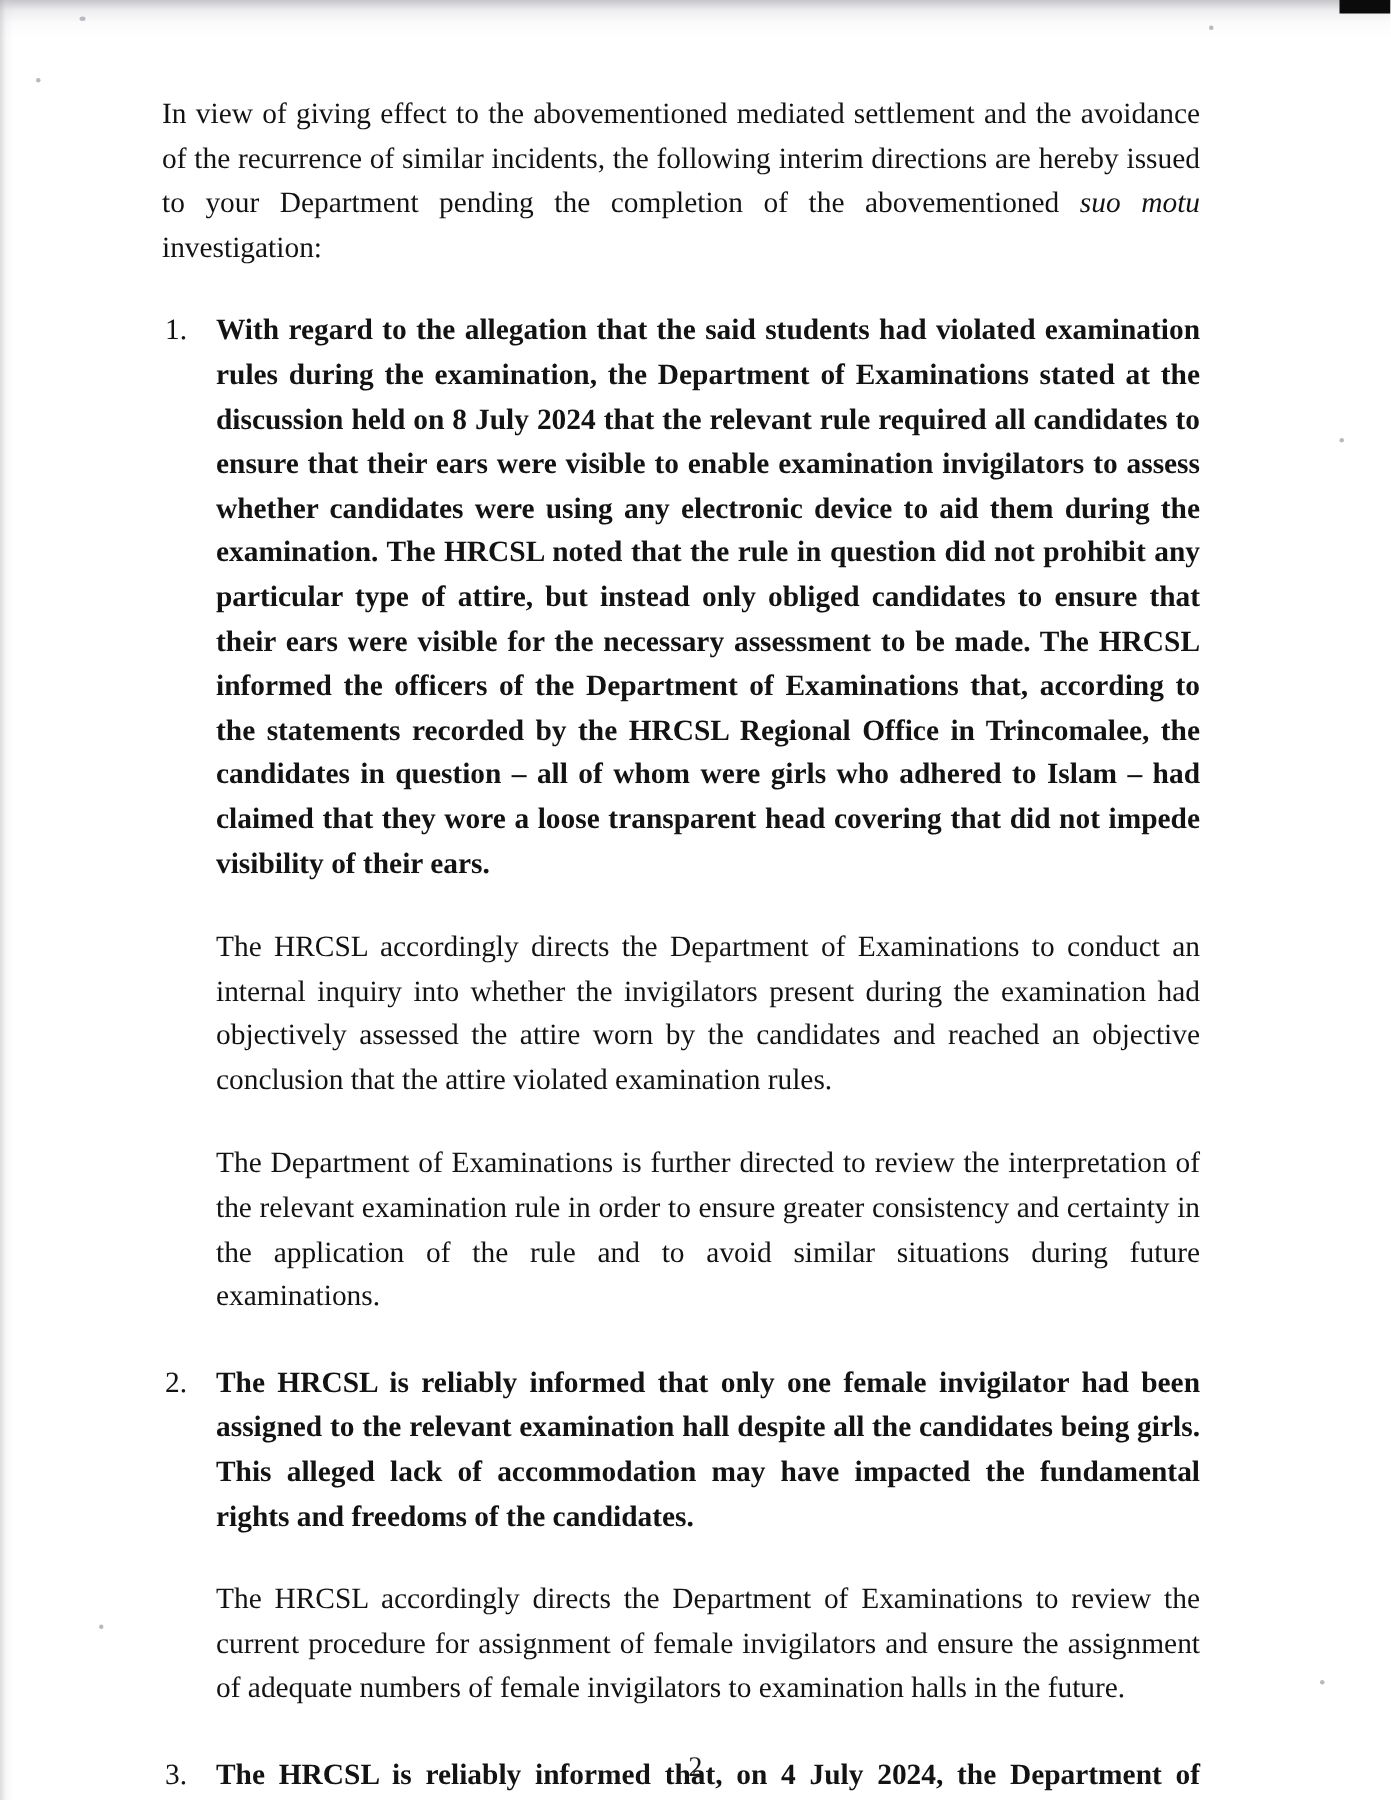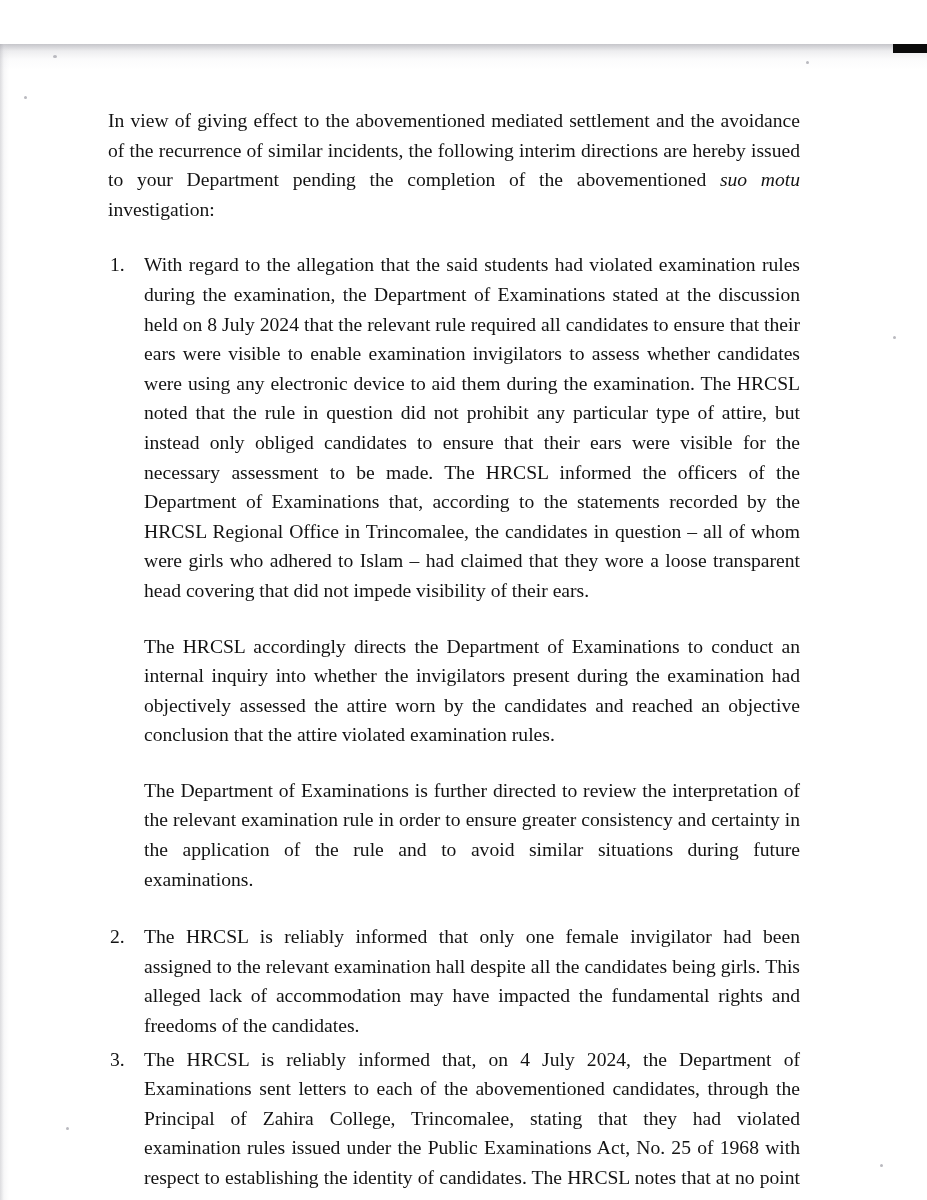--- a/index.html
+++ b/index.html
@@ -14,21 +14,20 @@
     font-family: "Liberation Serif", "DejaVu Serif", serif;
     position: relative;
     overflow: hidden;
   }
 
   
   .page {
     position: absolute;
     inset: 0;
     background: #ffffff;
-    margin-top: 44px;
   }
 
   
   .scan-top-band {
     position: absolute;
     top: 0; left: 0;
     width: 927px; height: 26px;
     background: linear-gradient(to bottom,
                 rgba(150,150,158,0.55) 0px,
                 rgba(196,196,203,0.30) 7px,
@@ -106,21 +105,21 @@
     content: counter(item) ".";
     position: absolute;
     left: 2px;
     top: 0;
     font-size: 19.6px;
     line-height: 29.6px;
     color: #131313;
     text-align: left;
   }
 
-  .para { text-align: justify; }
+  .para { text-align: justify; font-weight: bold; }
 
   
   .directive {
     font-weight: normal;
     text-align: justify;
     margin-top: 26px;
   }
 
   .item-gap { margin-bottom: 28px; }
 
@@ -158,20 +157,21 @@
     <ol class="directions">
 
       <li>
         <p class="para">With regard to the allegation that the said students had violated examination rules during the examination, the Department of Examinations stated at the discussion held on 8 July 2024 that the relevant rule required all candidates to ensure that their ears were visible to enable examination invigilators to assess whether candidates were using any electronic device to aid them during the examination. The HRCSL noted that the rule in question did not prohibit any particular type of attire, but instead only obliged candidates to ensure that their ears were visible for the necessary assessment to be made. The HRCSL informed the officers of the Department of Examinations that, according to the statements recorded by the HRCSL Regional Office in Trincomalee, the candidates in question – all of whom were girls who adhered to Islam – had claimed that they wore a loose transparent head covering that did not impede visibility of their ears.</p>
         <p class="directive">The HRCSL accordingly directs the Department of Examinations to conduct an internal inquiry into whether the invigilators present during the examination had objectively assessed the attire worn by the candidates and reached an objective conclusion that the attire violated examination rules.</p>
         <p class="directive item-gap">The Department of Examinations is further directed to review the interpretation of the relevant examination rule in order to ensure greater consistency and certainty in the application of the rule and to avoid similar situations during future examinations.</p>
       </li>
 
       <li>
         <p class="para">The HRCSL is reliably informed that only one female invigilator had been assigned to the relevant examination hall despite all the candidates being girls. This alleged lack of accommodation may have impacted the fundamental rights and freedoms of the candidates.</p>
+        <p class="directive item-gap">The HRCSL accordingly directs the Department of Examinations to review the current procedure for assignment of female invigilators and ensure the assignment of adequate numbers of female invigilators to examination halls in the future.</p>
       </li>
 
       <li>
         <p class="para">The HRCSL is reliably informed that, on 4 July 2024, the Department of Examinations sent letters to each of the abovementioned candidates, through the Principal of Zahira College, Trincomalee, stating that they had violated examination rules issued under the Public Examinations Act, No. 25 of 1968 with respect to establishing the identity of candidates. The HRCSL notes that at no point during the discussion held on 8 July 2024 did any officer of the Department of Examinations claim that any rule with regard to establishing the identity of candidates had been allegedly violated. The said officers maintained that the rule in question pertained to ensuring the candidates’ ears were visible to assess whether the candidates were using any electronic device to aid them during the examination. The HRCSL trusts that the letter dated 4 July 2024 was sent prior to the</p>
       </li>
 
     </ol>
   </div>
 
   <div class="footer-page-number">2</div>

